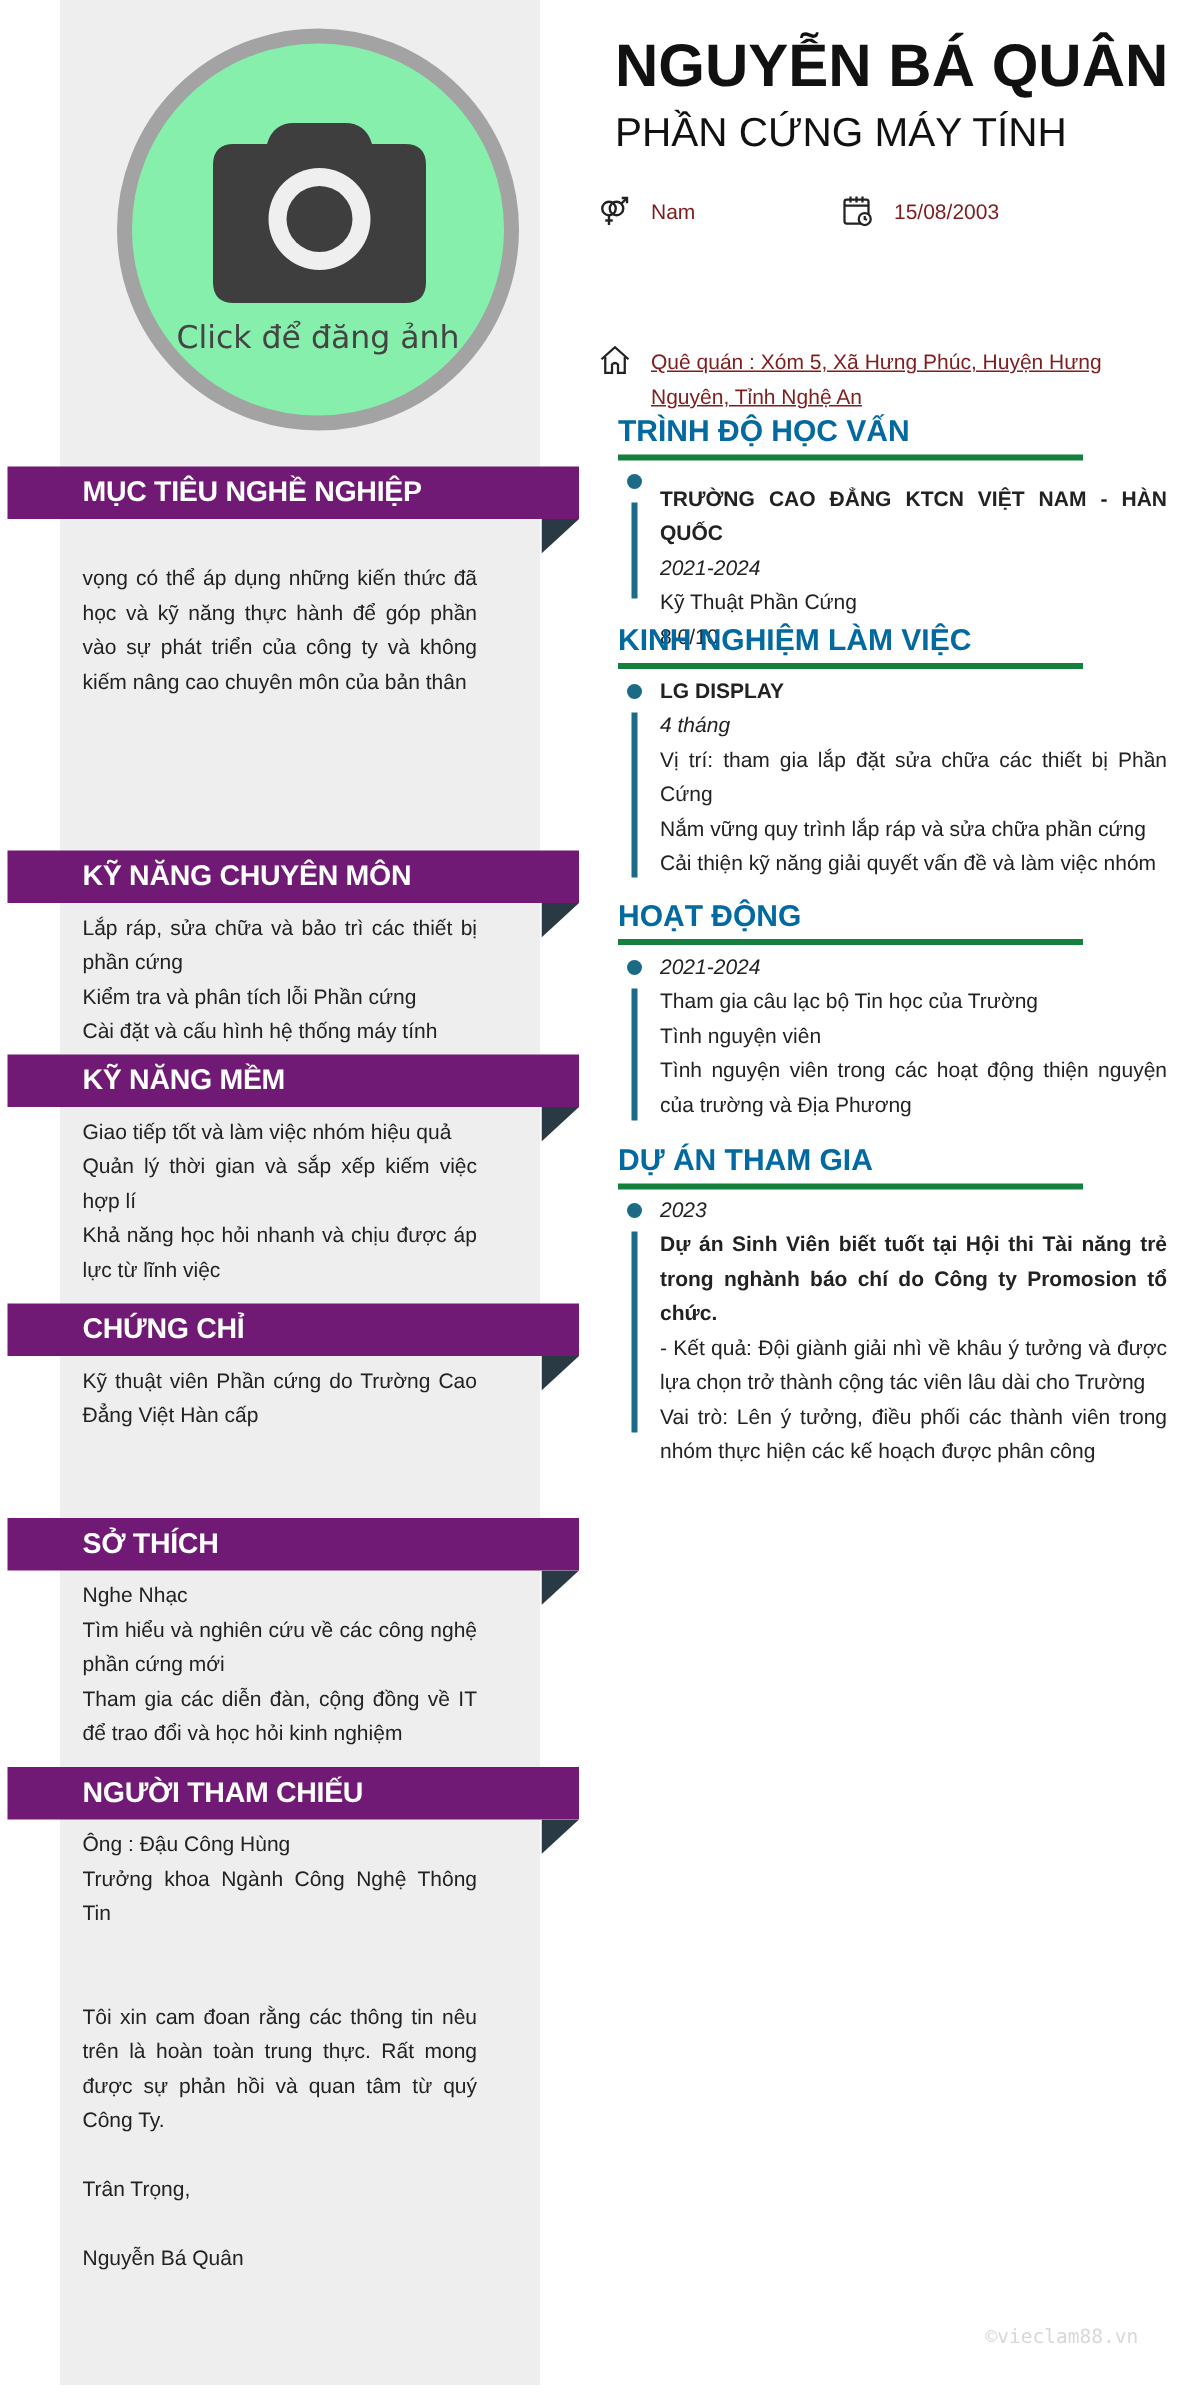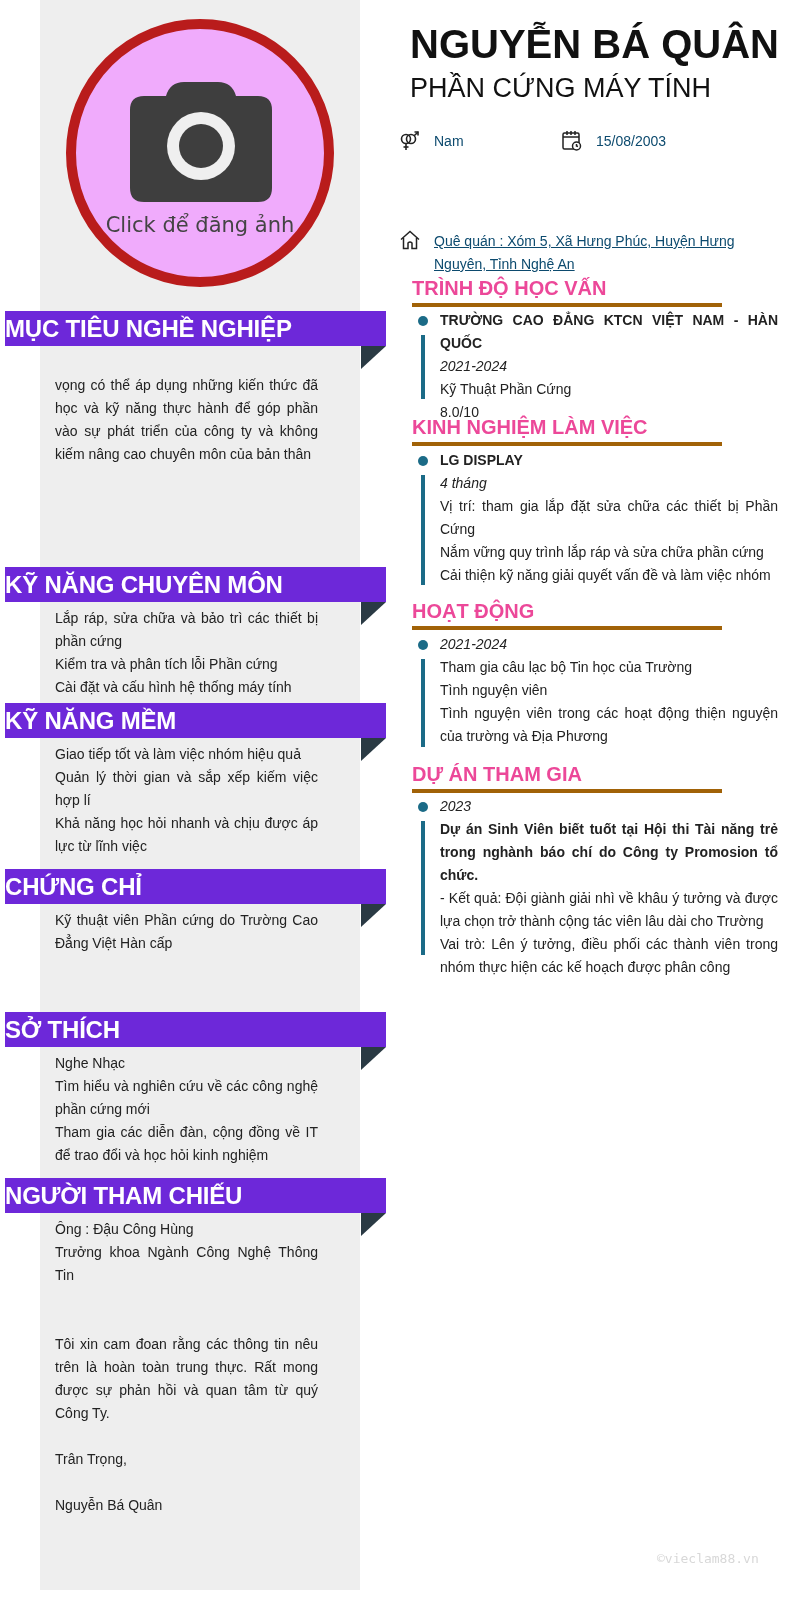--- a/index.html
+++ b/index.html
@@ -4,63 +4,63 @@
   <style>
     * { margin: 0; padding: 0; box-sizing: border-box; }
     html, body { width: 795px; height: 1598px; background: #ffffff; overflow: hidden; }
     body { position: relative; font-family: "Liberation Sans", sans-serif; color: #222; }
 
     .sidebar {
       position: absolute; left: 40px; top: 0; width: 320px; height: 1590px;
       background: #eeeeee;
     }
     .avatar {
-      position: absolute; left: 66px; top: 19px; width: 268px; height: 268px;
-      border-radius: 50%; border: 10px solid #b91c1c; background: #f0abfc;
+      position: absolute; left: 78px; top: 19px; width: 268px; height: 268px;
+      border-radius: 50%; border: 10px solid #a3a3a3; background: #86efac;
       cursor: pointer;
     }
     .avatar .cam { position: absolute; left: 50px; top: 45px; width: 150px; height: 130px; }
     .avatar .cam-label {
       position: absolute; left: 0; right: 0; top: 184px; text-align: center;
       font-family: "DejaVu Sans", sans-serif; font-size: 21px; color: #444;
     }
 
     .sec-head {
       position: absolute; left: 5px; width: 381px; height: 35px;
-      background: #6d28d9; color: #fff;
-      font-weight: bold; font-size: 24px; line-height: 35px;
-      letter-spacing: -0.2px;
+      background: #701a75; color: #fff;
+      font-weight: bold; font-size: 19px; line-height: 35px;
+      padding-left: 50px; letter-spacing: -0.2px;
     }
     .sec-fold {
       position: absolute; left: 361px; width: 25px; height: 23px;
     }
     .sec-body {
       position: absolute; left: 55px; width: 263px;
       font-size: 14px; line-height: 23px; color: #222;
       text-align: justify;
     }
     .sec-body p { margin: 0; }
     .sec-body .gap { height: 23px; }
 
     .name {
       position: absolute; left: 410px; top: 22px;
       font-size: 40px; font-weight: bold; color: #111; letter-spacing: 0px;
     }
     .title {
       position: absolute; left: 410px; top: 73px;
       font-size: 27px; color: #111;
     }
-    .info-row { position: absolute; font-size: 14px; color: #0c4a6e; display: flex; align-items: flex-start; }
+    .info-row { position: absolute; font-size: 14px; color: #7f1d1d; display: flex; align-items: flex-start; }
     .info-row svg { margin-right: 14px; flex: 0 0 auto; }
     .info-row .txt { line-height: 23px; }
 
     .r-head {
       position: absolute; left: 412px; width: 310px;
-      font-size: 20px; font-weight: bold; color: #ec4899;
-      border-bottom: 4px solid #a16207; padding-bottom: 2px; line-height: 26px;
+      font-size: 20px; font-weight: bold; color: #0369a1;
+      border-bottom: 4px solid #15803d; padding-bottom: 2px; line-height: 26px;
     }
     .timeline {
       position: absolute; left: 418px; width: 360px;
     }
     .timeline .dot {
       position: absolute; left: 0; width: 10px; height: 10px; border-radius: 50%;
       background: #1b6b87;
     }
     .timeline .bar {
       position: absolute; left: 3px; width: 4px; background: #1b6b87;
@@ -187,21 +187,21 @@
     <polyline points="1,9.5 10,1.5 19,9.5"></polyline>
     <path d="M3.5 8 L3.5 18.5 L8 18.5 L8 13 Q10 11 12 13 L12 18.5 L16.5 18.5 L16.5 8"></path>
   </svg>
   <span class="txt">Quê quán : Xóm 5, Xã Hưng Phúc, Huyện Hưng Nguyên, Tỉnh Nghệ An</span>
 </div>
 
 <div class="r-head" style="top:275px">TRÌNH ĐỘ HỌC VẤN</div>
 <div class="timeline" style="top:309px; height:95px;">
   <div class="dot" style="top:7px"></div>
   <div class="bar" style="top:26px; height:64px;"></div>
-  <div class="content" style="top:0">
+  <div class="content" style="top:12px">
     <div class="strong">TRƯỜNG CAO ĐẲNG KTCN VIỆT NAM - HÀN QUỐC</div>
     <div class="em">2021-2024</div>
     <div>Kỹ Thuật Phần Cứng</div>
     <div>8.0/10</div>
   </div>
 </div>
 
 <div class="r-head" style="top:414px">KINH NGHIỆM LÀM VIỆC</div>
 <div class="timeline" style="top:449px; height:140px;">
   <div class="dot" style="top:7px"></div>

